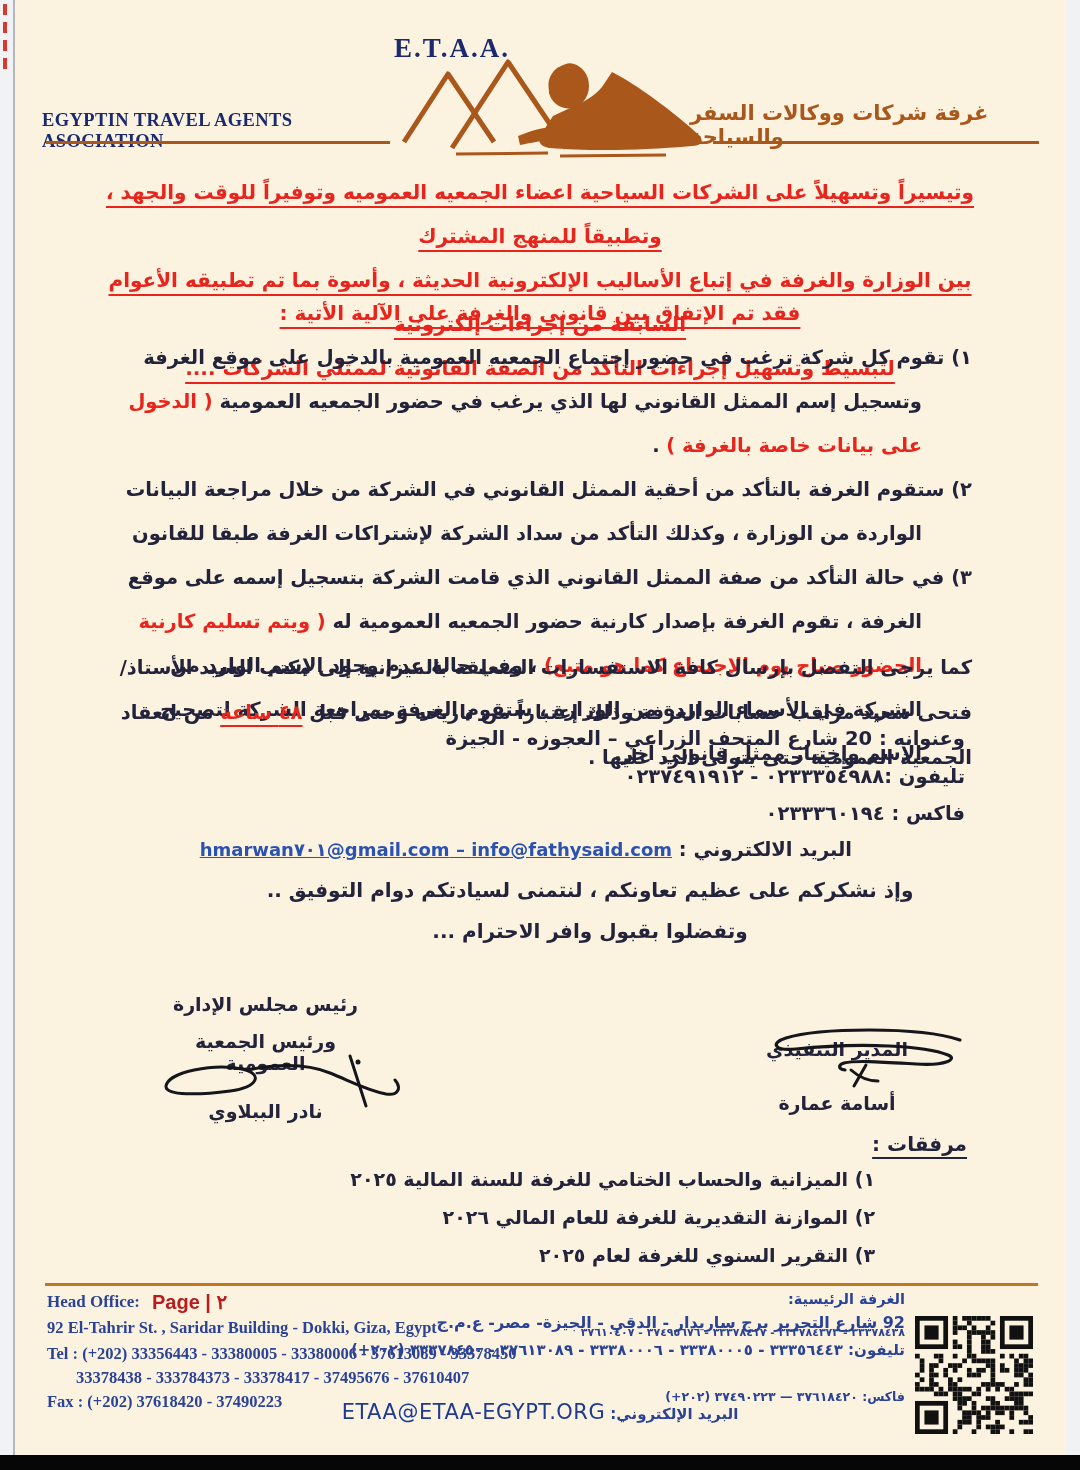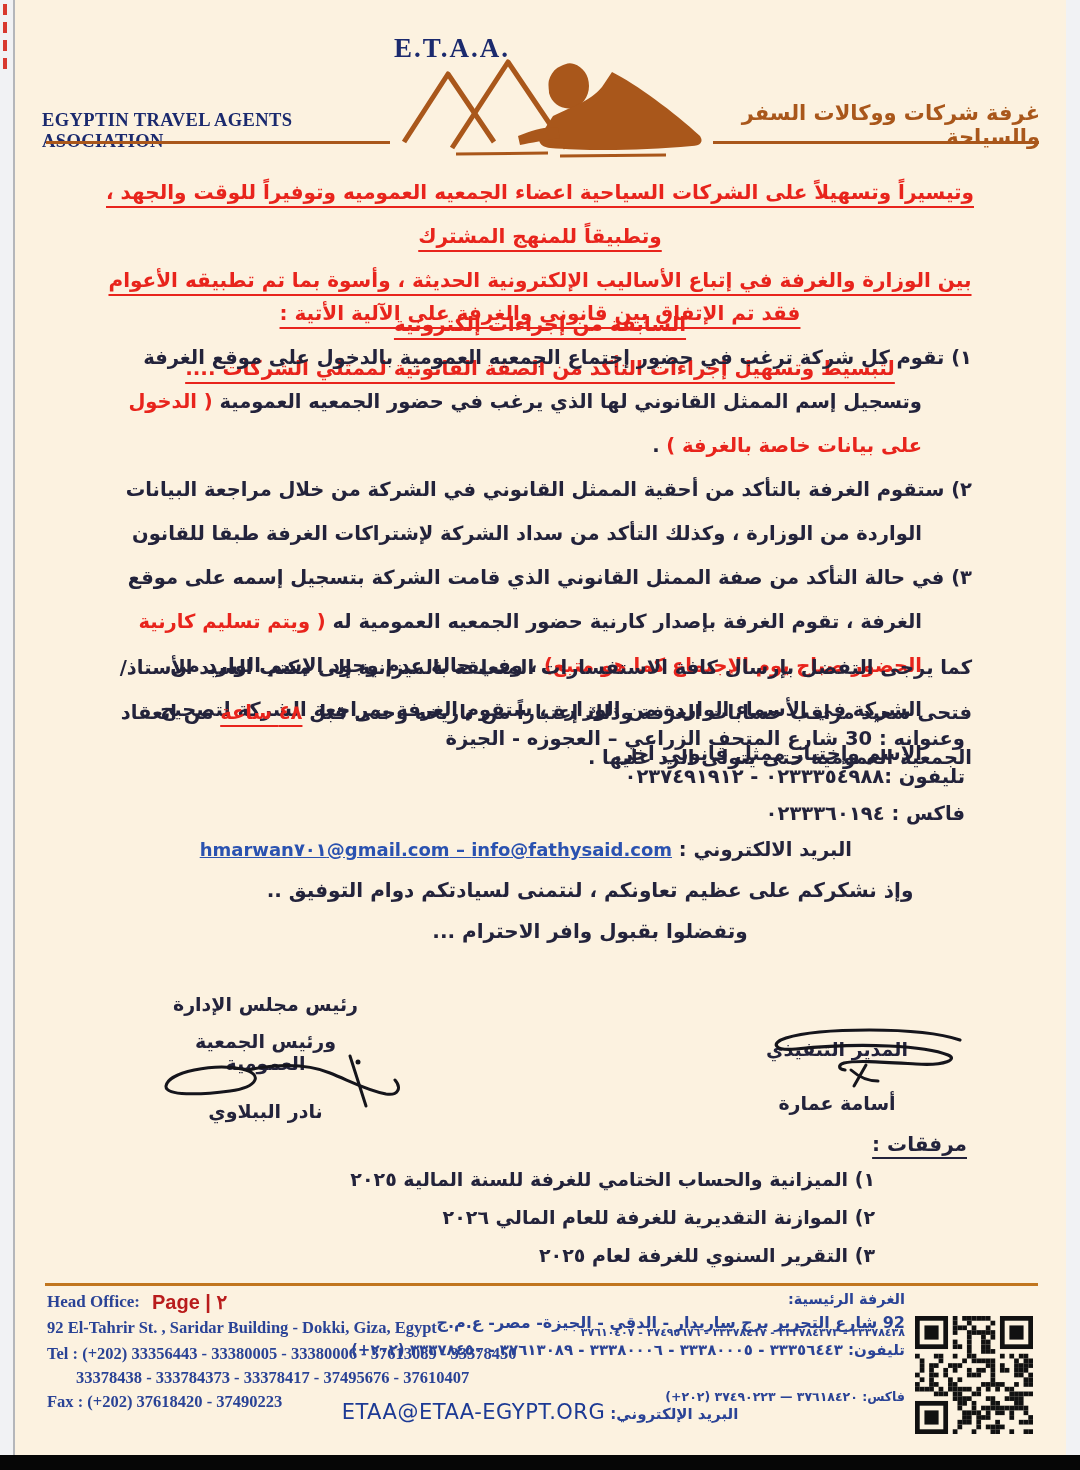--- a/index.html
+++ b/index.html
@@ -13,21 +13,21 @@
   .ar{direction:rtl;unicode-bidi:isolate;}
   .redmark{position:absolute;left:3px;width:4px;height:11px;background:#d8392f;}
 
   
   #acronym{left:352px;top:33px;width:200px;text-align:center;font-family:"Liberation Serif",serif;
            font-weight:bold;font-size:27px;letter-spacing:2px;color:#1b2a6e;}
   #logo{left:398px;top:50px;width:312px;height:114px;}
   #org-en{left:42px;top:110px;width:352px;font-family:"Liberation Serif",serif;font-weight:bold;
           font-size:18.5px;color:#1b2a6e;letter-spacing:.4px;}
   #rule-en{left:46px;top:141px;width:344px;height:3px;background:#a9571b;}
-  #org-ar{left:690px;top:101px;width:350px;text-align:right;font-size:21px;font-weight:bold;color:#a9571b;}
+  #org-ar{left:690px;top:101px;width:350px;text-align:left;font-size:21px;font-weight:bold;color:#a9571b;}
   #rule-ar{left:713px;top:141px;width:326px;height:3px;background:#a9571b;}
 
   
   #intro{left:100px;top:170px;width:880px;text-align:center;color:#e8241c;
          font-size:20px;font-weight:bold;line-height:44px;}
   .u{text-decoration:underline;text-decoration-thickness:2px;text-underline-offset:7px;}
   #agreement{left:100px;top:301px;width:880px;text-align:center;color:#e8241c;font-size:20px;font-weight:bold;}
 
   
   #items{left:108px;top:336px;width:864px;color:#23233b;font-size:19.5px;font-weight:bold;
@@ -131,21 +131,21 @@
   <div class="abs ar" id="items">
     <p class="item"><span>١)   تقوم كل شركة ترغب في حضور إجتماع الجمعيه العمومية بالدخول على موقع الغرفة وتسجيل إسم الممثل القانوني لها الذي يرغب في حضور الجمعيه العمومية </span><span class="red-inline">( الدخول على بيانات خاصة بالغرفة )</span><span> .</span></p>
     <p class="item"><span>٢)   ستقوم الغرفة بالتأكد من أحقية الممثل القانوني في الشركة من خلال مراجعة البيانات الواردة من الوزارة ، وكذلك التأكد من سداد الشركة لإشتراكات الغرفة طبقا للقانون</span><span class="red-inline"></span><span></span></p>
     <p class="item"><span>٣)   في حالة التأكد من صفة الممثل القانوني الذي قامت الشركة بتسجيل إسمه على موقع الغرفة ، تقوم الغرفة بإصدار كارنية حضور الجمعيه العمومية له </span><span class="red-inline">( ويتم تسليم كارنية الحضور صباح يوم الإجتماع  كما هو متبع)</span><span> ، وفي حالة عدم وجود الإسم الوارد من الشركة في الأسماء الواردة من الوزارة ، ستقوم الغرفة بمراجعة الشركة لتصحيح الإسم وإختيار ممثل قانوني آخر.</span></p>
   </div>
 
   <div class="abs ar" id="inquiry">
     <span>كما يرجى التفضل بإرسال كافة الاستفسارات المتعلقة بالميزانية إلى مكتب السيد الأستاذ/ فتحى سعيد  مراقب حسابات الغرفة وذلك إعتباراً من تاريخه وحتى قبل </span><span class="ul-red">٤٨ ساعة</span><span> من انعقاد الجمعية العمومية حتى يتولى الرد عليها .</span>
   </div>
 
-  <div class="abs ar contact-line" id="addr">وعنوانه : 30 شارع المتحف الزراعي – العجوزه - الجيزة</div>
+  <div class="abs ar contact-line" id="addr">وعنوانه : 20 شارع المتحف الزراعي – العجوزه - الجيزة</div>
   <div class="abs ar contact-line" id="phone">تليفون :٠٢٣٣٣٥٤٩٨٨ - ٠٢٣٧٤٩١٩١٢</div>
   <div class="abs ar contact-line" id="fax">فاكس : ٠٢٣٣٣٦٠١٩٤</div>
   <div class="abs ar contact-line" id="email-line">
     <span>البريد الالكتروني : </span><span class="email-chunk"><span class="email-link">hmarwan٧٠١@gmail.com</span><span class="email-link"> – </span><span class="email-link">info@fathysaid.com</span></span>
   </div>
 
   <div class="abs ar closing" id="closing1">وإذ نشكركم على عظيم تعاونكم ، لنتمنى لسيادتكم دوام التوفيق ..</div>
   <div class="abs ar closing" id="closing2">وتفضلوا بقبول وافر الاحترام ...</div>
 
   <div class="abs ar sig-text" id="sig-exec-title">المدير التنفيذي</div>

